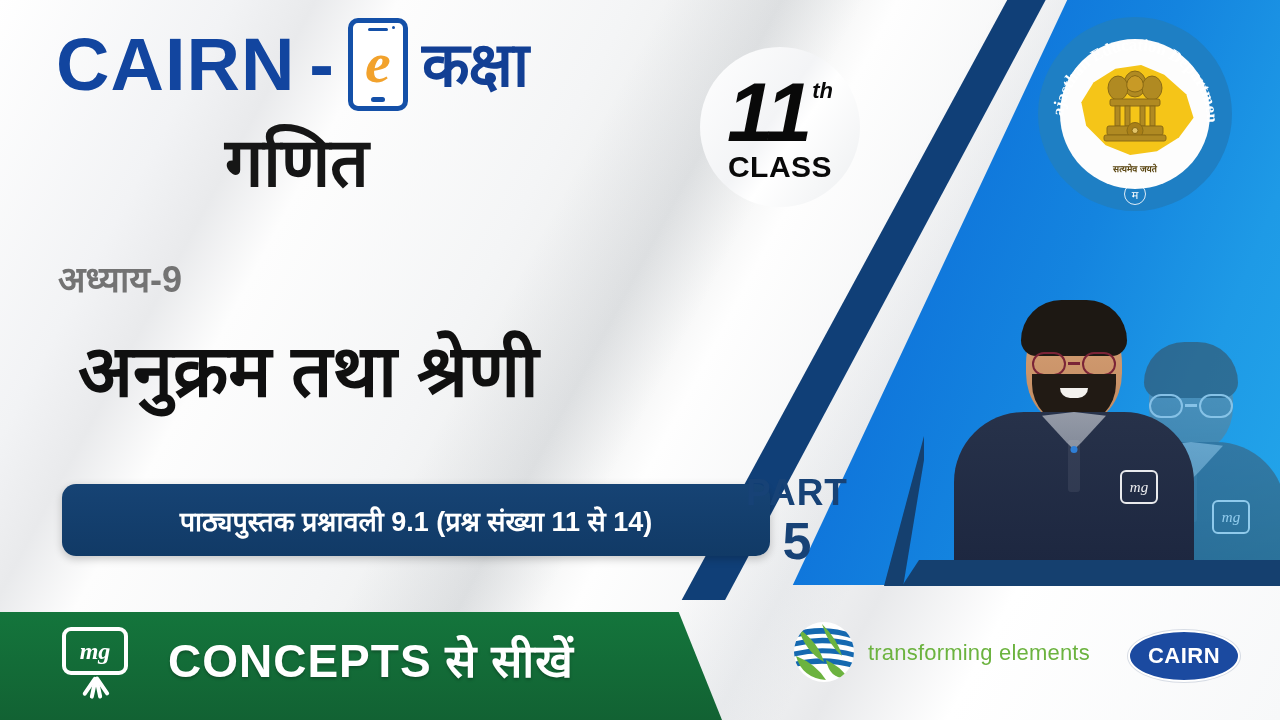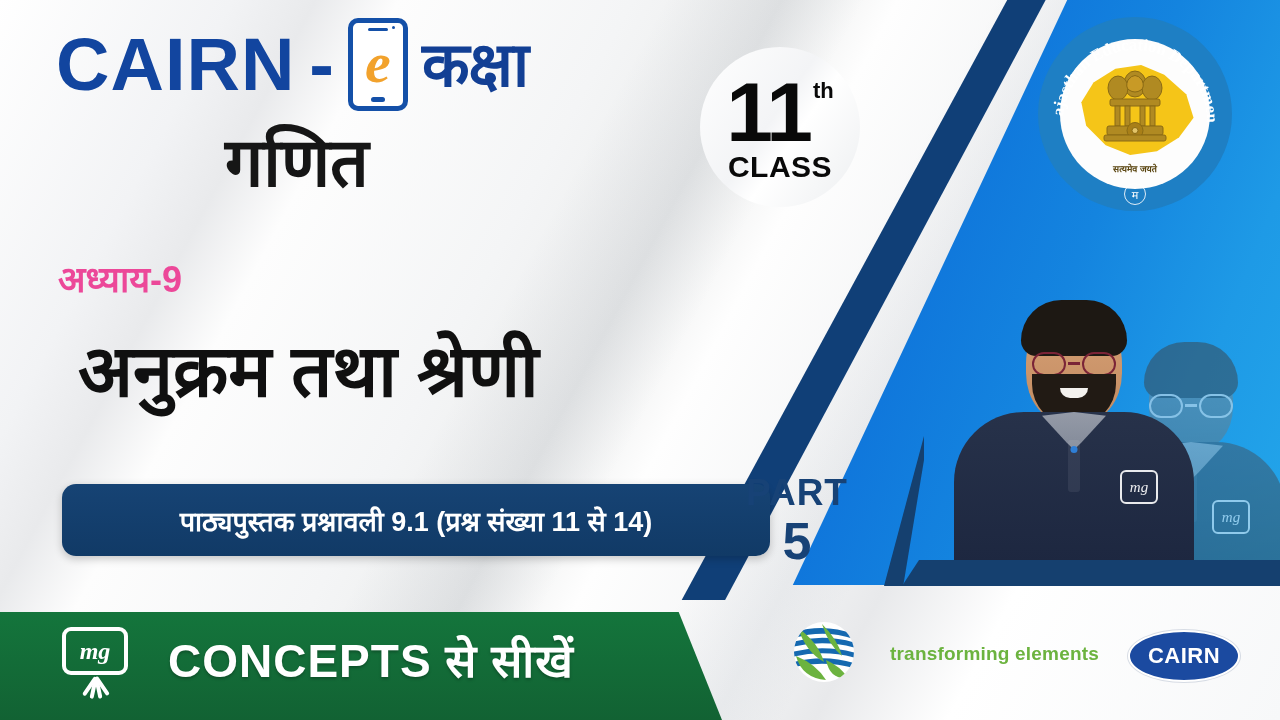--- a/index.html
+++ b/index.html
@@ -90,21 +90,21 @@
   }
 
   .subject {
     position:absolute; left:225px; top:128px;
     font-size:68px; font-weight:bold; color:#161616; line-height:1;
   }
 
   
   .chapter-no {
     position:absolute; left:58px; top:262px;
-    font-size:36px; font-weight:bold; color:#ec4899; line-height:1;
+    font-size:36px; font-weight:bold; color:#737373; line-height:1;
   }
   .chapter-title {
     position:absolute; left:52px; top:332px;
     font-size:72px; font-weight:bold; color:#101010; line-height:1.1;
     white-space:nowrap;
     margin-left:26px;
   }
 
   
   .pill {
@@ -127,21 +127,21 @@
   .part .p-label { font-size:37px; font-weight:bold; letter-spacing:1px; }
   .part .p-num { font-size:52px; font-weight:bold; margin-top:4px; }
 
   
   .class-badge {
     position:absolute; left:700px; top:47px;
     width:160px; height:160px; border-radius:50%;
     background:linear-gradient(125deg,#ffffff 0%,#f3f4f6 45%,#ffffff 58%,#eceef0 100%);
     display:flex; flex-direction:column; align-items:center; justify-content:center;
   }
-  .class-badge .num-wrap{ display:flex; align-items:flex-start; line-height:1; }
+  .class-badge .num-wrap{ display:flex; align-items:flex-start; line-height:1;font-style:italic; }
   .class-badge .num { font-size:84px; font-weight:bold; color:#090909; letter-spacing:-2px; }
   .class-badge .ord { font-size:22px; font-weight:bold; color:#090909; margin-top:10px; margin-left:2px;}
   .class-badge .cls { font-size:30px; font-weight:bold; color:#090909; letter-spacing:.5px; margin-top:-4px;}
 
   
   .seal {
     position:absolute; left:1038px; top:17px;
     width:194px; height:194px; border-radius:50%;
     background:#1e7fc4;
     display:flex; align-items:center; justify-content:center;
@@ -289,21 +289,21 @@
     font-size:46px; font-weight:bold; color:#fff; letter-spacing:1px;
     text-shadow:0 2px 3px rgba(0,0,0,.25);
     white-space:nowrap;
   }
 
   
   .vedanta { position:absolute; left:792px; top:620px; display:flex; align-items:center; gap:12px; }
   .v-globe { width:64px; height:64px; position:relative; }
   .v-text { line-height:1; }
   .v-name { font-size:40px; font-weight:bold; color:#1569b0; letter-spacing:-1px; }
-  .v-tag  { font-size:19px; font-weight:bold; color:#6cb33f; letter-spacing:.2px; margin-top:2px;margin-left:22px;}
+  .v-tag  { font-size:22px; font-weight:normal; color:#6cb33f; letter-spacing:.2px; margin-top:2px;}
 
   .cairn {
     position:absolute; left:1128px; top:630px;
     width:112px; height:52px; border-radius:50%;
     background:#1b4aa0; border:2px solid #fff;
     display:flex; align-items:center; justify-content:center;
     box-shadow:0 0 0 1px rgba(180,190,205,.5);
   }
   .cairn span{
     color:#fff; font-size:22px; font-weight:bold; letter-spacing:.5px;

